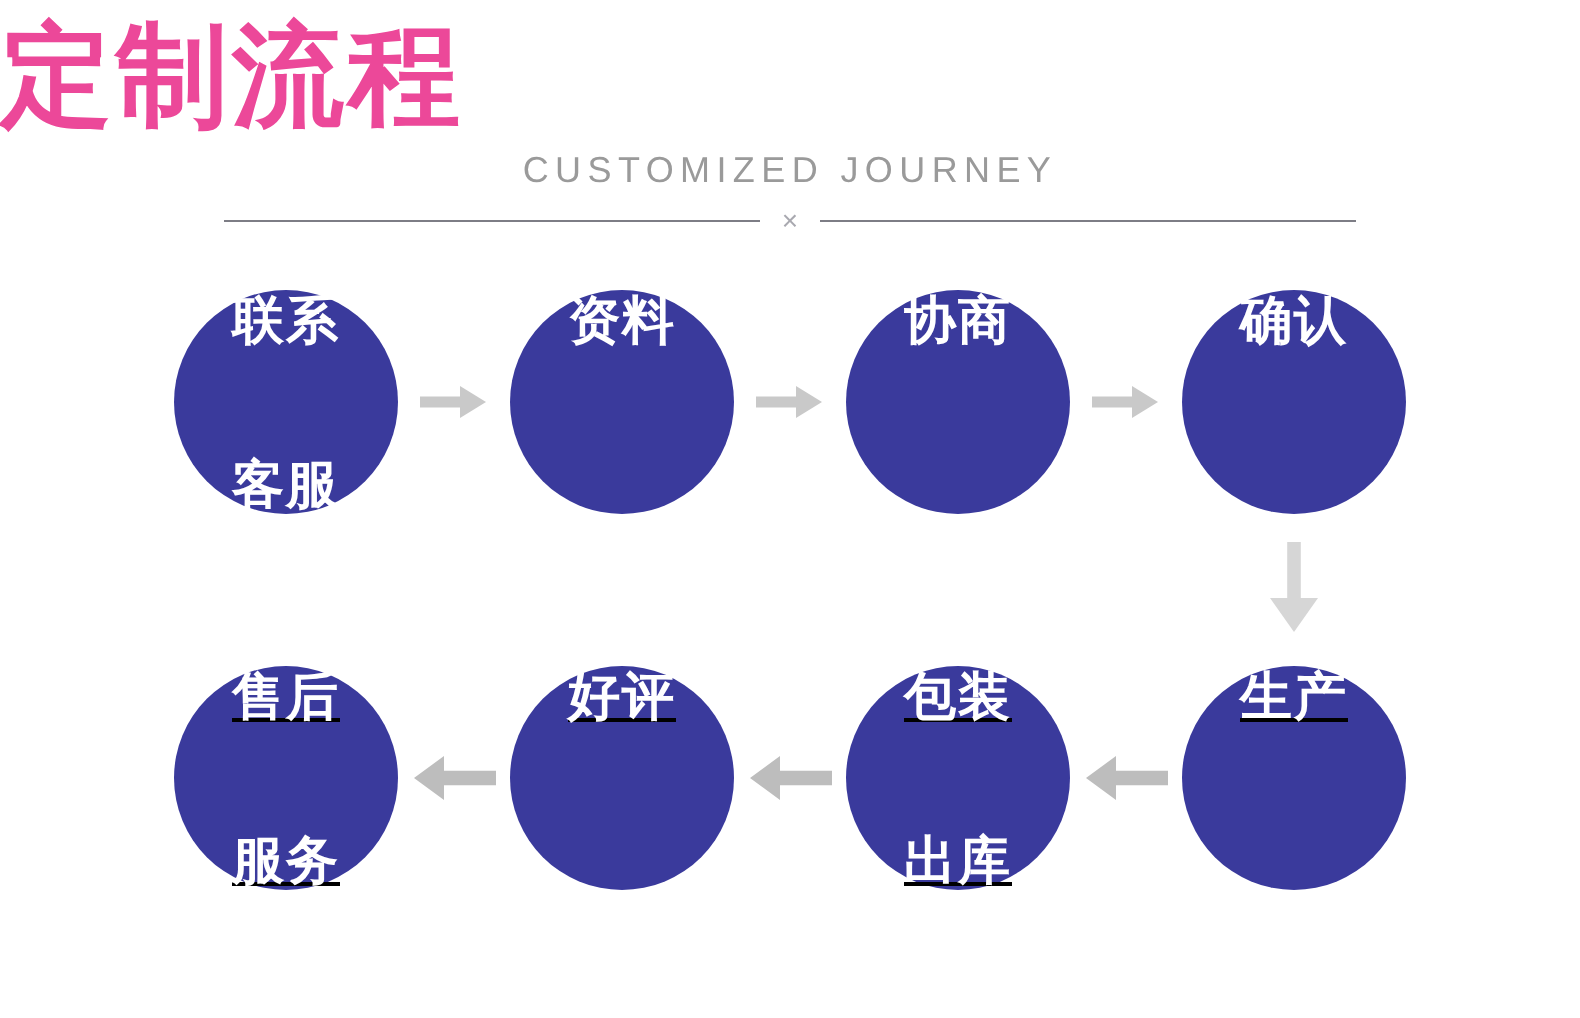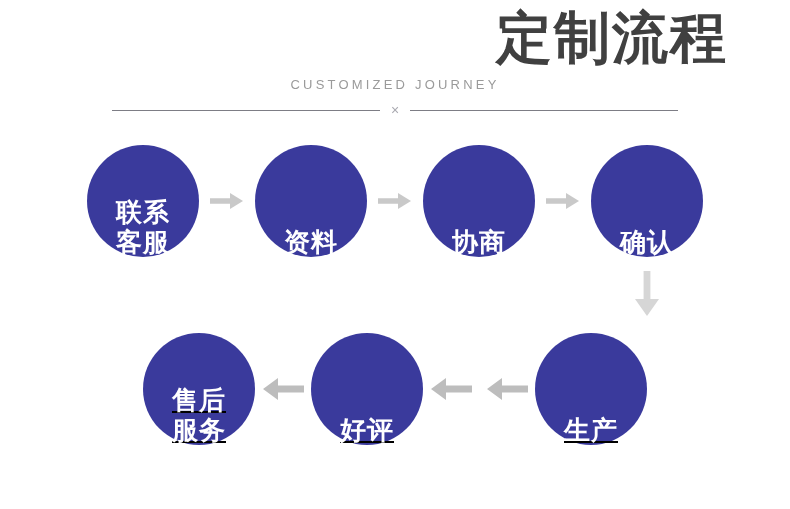--- a/index.html
+++ b/index.html
@@ -21,35 +21,35 @@
     top: 0;
     left: 0;
     width: 790px;
     height: 130px;
   }
   .title {
     position: absolute;
     top: 4px;
     left: 0;
     width: 728px;
-    text-align: right;
+    text-align: left;
     font-size: 56px;
     font-weight: bold;
-    color: #404040;
+    color: #ec4899;
     letter-spacing: 2px;
     line-height: 68px;
     white-space: nowrap;
   }
   .subtitle {
     position: absolute;
     top: 76px;
     left: 0;
     width: 790px;
     text-align: center;
-    font-size: 13px;
+    font-size: 18px;
     font-weight: normal;
     color: #9a9a9a;
     letter-spacing: 3.2px;
     line-height: 18px;
     white-space: nowrap;
   }
   .divider {
     position: absolute;
     top: 100px;
     left: 112px;
@@ -88,21 +88,21 @@
   .node {
     flex: 0 0 auto;
     width: 112px;
     height: 112px;
     border-radius: 50%;
     background: #3a3a9c;
     color: #ffffff;
     display: flex;
     flex-direction: column;
     align-items: center;
-    justify-content: flex-end;
+    justify-content: space-between;
     box-sizing: border-box;
   }
   .node .line {
     font-size: 26px;
     font-weight: bold;
     line-height: 30px;
     letter-spacing: 1px;
     white-space: nowrap;
   }
 
@@ -205,20 +205,24 @@
   <div class="node">
     <span class="line">好评</span>
   </div>
 
   <div class="arrow-h">
     <svg width="42" height="24" viewBox="0 0 42 24" aria-hidden="true">
       <path d="M42 8.4 H16 V1 L1 12 L16 23 V15.6 H42 Z" fill="#bdbdbd"></path>
     </svg>
   </div>
 
+  <div class="node">
+    <span class="line">包装</span>
+    <span class="line">出库</span>
+  </div>
 
   <div class="arrow-h">
     <svg width="42" height="24" viewBox="0 0 42 24" aria-hidden="true">
       <path d="M42 8.4 H16 V1 L1 12 L16 23 V15.6 H42 Z" fill="#bdbdbd"></path>
     </svg>
   </div>
 
   <div class="node">
     <span class="line">生产</span>
   </div>

